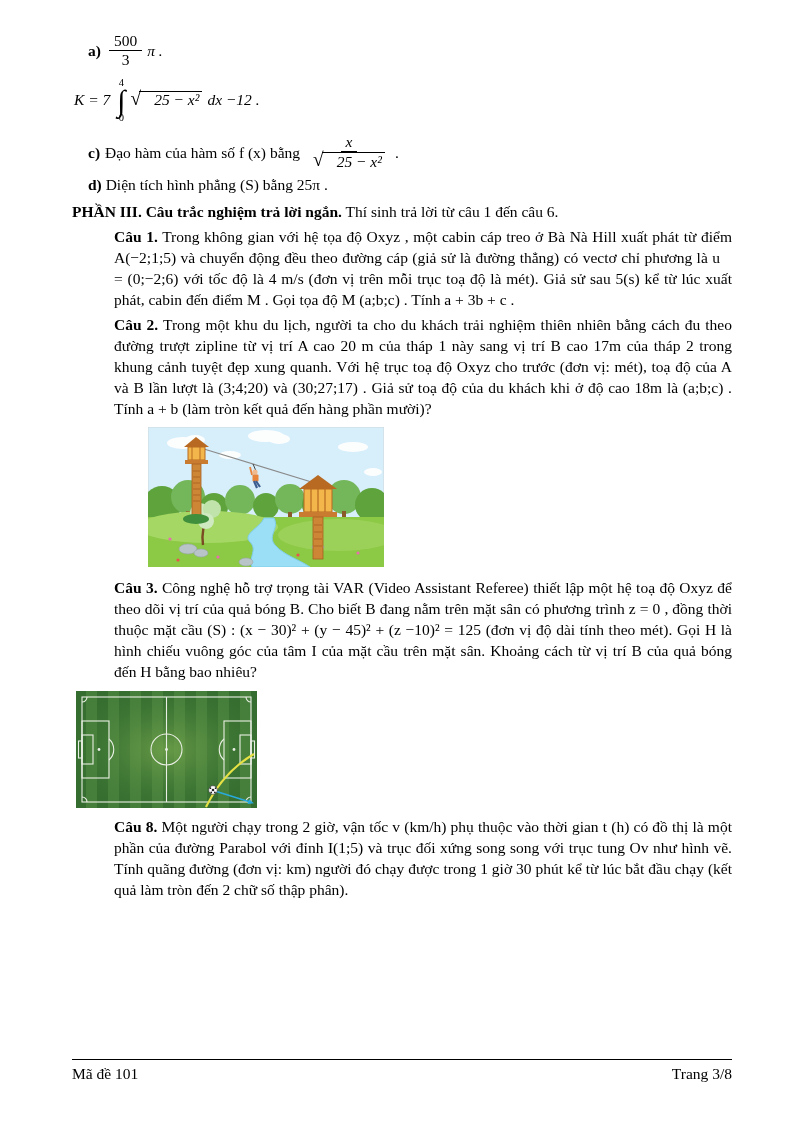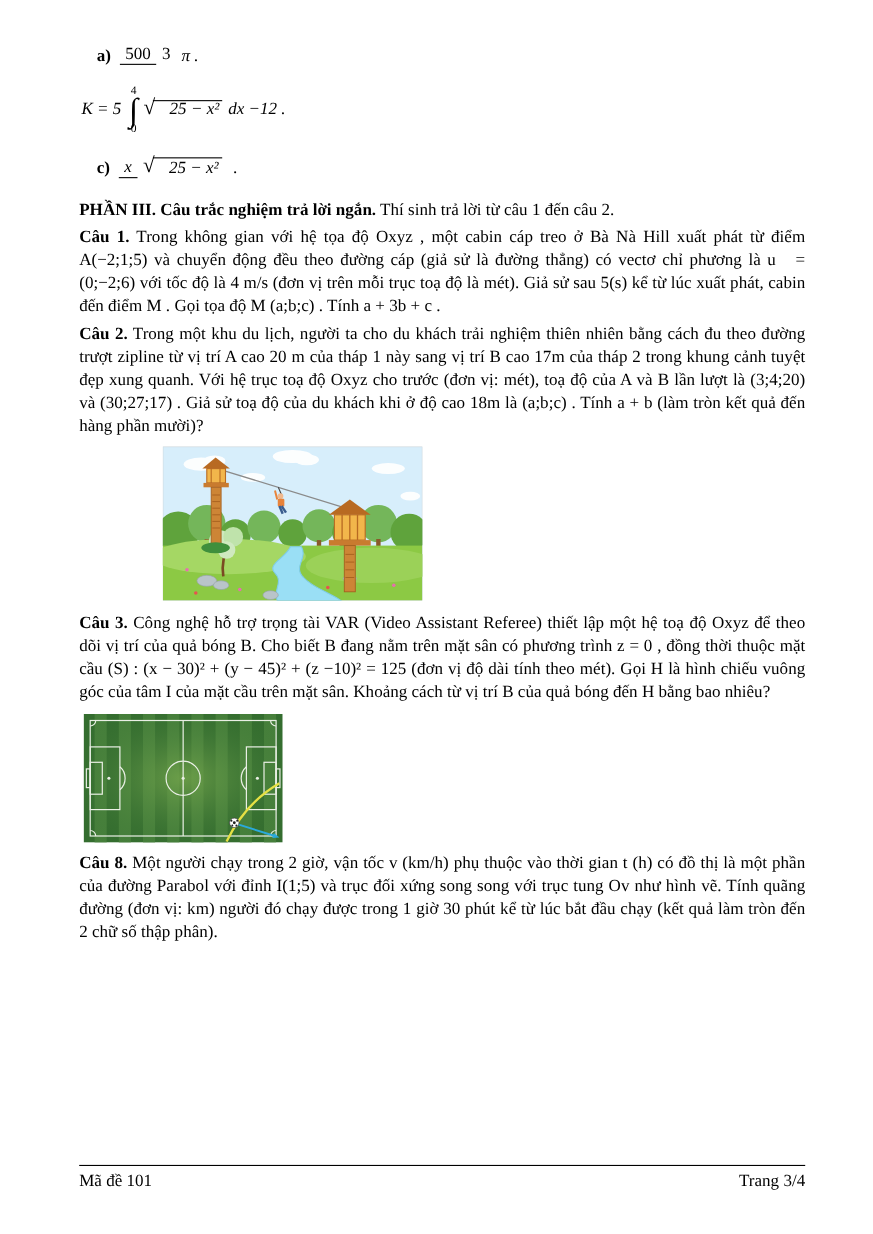--- a/index.html
+++ b/index.html
@@ -7,24 +7,24 @@
     width:794px;height:1122px;background:#ffffff;position:relative;
     margin:0 auto;color:#000;
     font-family:"Liberation Serif","DejaVu Serif",serif;
     font-size:15.5px;overflow:hidden;
   }
   .content{position:absolute;left:72px;top:30px;width:660px;}
   .para{margin:0;text-align:justify;line-height:21px;}
   .item{padding-left:16px;}
   .lbl{font-weight:bold;}
   .mi{font-style:italic;}
-  .q{margin-top:4px;}
+  .q{margin-top:4px;margin-left:42px;}
   .heading{margin-top:6px;}
   
-  .frac{display:inline-flex;align-items:center;
+  .frac{display:inline-flex;flex-direction:column;align-items:center;
         vertical-align:middle;line-height:1.15;margin:0 3px;}
   .frac .num{padding:0 5px;border-bottom:1px solid #000;}
   .frac .den{padding:0 5px;}
   
   .intgrp{display:inline-flex;flex-direction:column;align-items:center;
           vertical-align:middle;line-height:1;margin:0 2px;}
   .ilim{font-size:10.5px;line-height:1.1;}
   .isign{font-size:30px;line-height:.78;}
   
   .sqrt{display:inline-flex;align-items:flex-start;white-space:nowrap;}
@@ -53,49 +53,54 @@
       <span class="lbl">a)</span>
       <span class="frac">
           <span class="num">500</span>
           <span class="den">3</span>
         </span>
       <span class="mi">π .</span>
     </p>
 
 
     <p class="para formula">
-      <span class="mi">K = 5</span>
+      <span class="mi">K = 7</span>
       <span class="intgrp">
           <span class="ilim">4</span>
           <span class="isign">∫</span>
           <span class="ilim">0</span>
         </span>
       <span class="sqrt">
           <span class="rsign">√</span>
           <span class="rbar mi">25 − x²</span>
         </span>
       <span class="mi">dx −12 .</span>
     </p>
 
     <p class="para item fr-c">
       <span class="lbl">c)</span>
+      <span>Đạo hàm của hàm số f (x) bằng</span>
       <span class="frac">
           <span class="num mi">x</span>
           <span class="den"><span class="sqrt">
               <span class="rsign">√</span>
               <span class="rbar mi">25 − x²</span>
             </span></span>
         </span>
       <span>.</span>
     </p>
 
+    <p class="para item">
+      <span class="lbl">d)</span>
+      <span>Diện tích hình phẳng (S) bằng 25π .</span>
+    </p>
 
     <p class="para heading">
       <span class="lbl">PHẦN III. Câu trắc nghiệm trả lời ngắn.</span>
-      <span>Thí sinh trả lời từ câu 1 đến câu 2.</span>
+      <span>Thí sinh trả lời từ câu 1 đến câu 6.</span>
     </p>
 
     <p class="para q">
       <span class="lbl">Câu 1.</span>
       <span>Trong không gian với hệ tọa độ Oxyz , một cabin cáp treo ở Bà Nà Hill xuất phát từ điểm A(−2;1;5) và chuyển động đều theo đường cáp (giả sử là đường thẳng) có vectơ chỉ phương là u⃗ = (0;−2;6) với tốc độ là 4 m/s (đơn vị trên mỗi trục toạ độ là mét). Giả sử sau 5(s) kể từ lúc xuất phát, cabin đến điểm M . Gọi tọa độ M (a;b;c) . Tính a + 3b + c .</span>
     </p>
 
     <p class="para q">
       <span class="lbl">Câu 2.</span>
       <span>Trong một khu du lịch, người ta cho du khách trải nghiệm thiên nhiên bằng cách đu theo đường trượt zipline từ vị trí A cao 20 m của tháp 1 này sang vị trí B cao 17m của tháp 2 trong khung cảnh tuyệt đẹp xung quanh. Với hệ trục toạ độ Oxyz cho trước (đơn vị: mét), toạ độ của A và B lần lượt là (3;4;20) và (30;27;17) . Giả sử toạ độ của du khách khi ở độ cao 18m là (a;b;c) . Tính a + b (làm tròn kết quả đến hàng phần mười)?</span>
@@ -276,15 +281,15 @@
 
     <p class="para q">
       <span class="lbl">Câu 8.</span>
       <span>Một người chạy trong 2 giờ, vận tốc v (km/h) phụ thuộc vào thời gian t (h) có đồ thị là một phần của đường Parabol với đỉnh I(1;5) và trục đối xứng song song với trục tung Ov như hình vẽ. Tính quãng đường (đơn vị: km) người đó chạy được trong 1 giờ 30 phút kể từ lúc bắt đầu chạy (kết quả làm tròn đến 2 chữ số thập phân).</span>
     </p>
 
   </div>
 
   <div class="footer">
     <span>Mã đề 101</span>
-    <span>Trang 3/4</span>
+    <span>Trang 3/8</span>
   </div>
 </div>
 
 </body></html>

